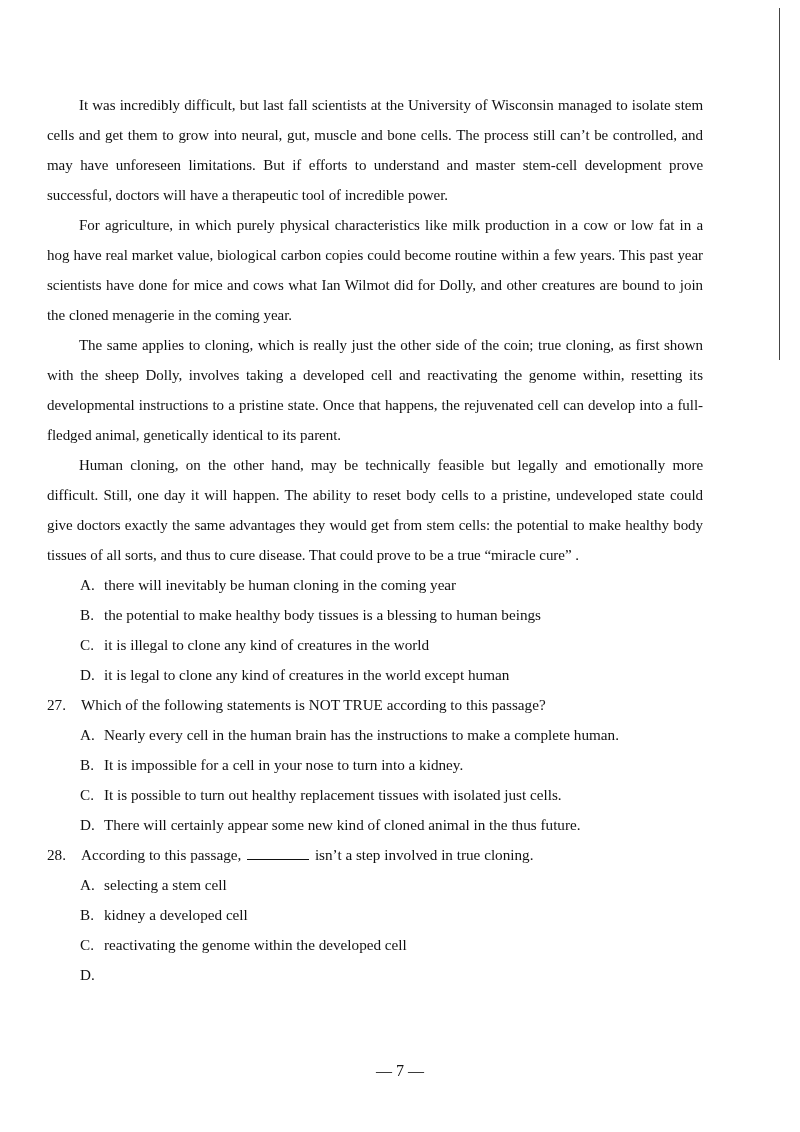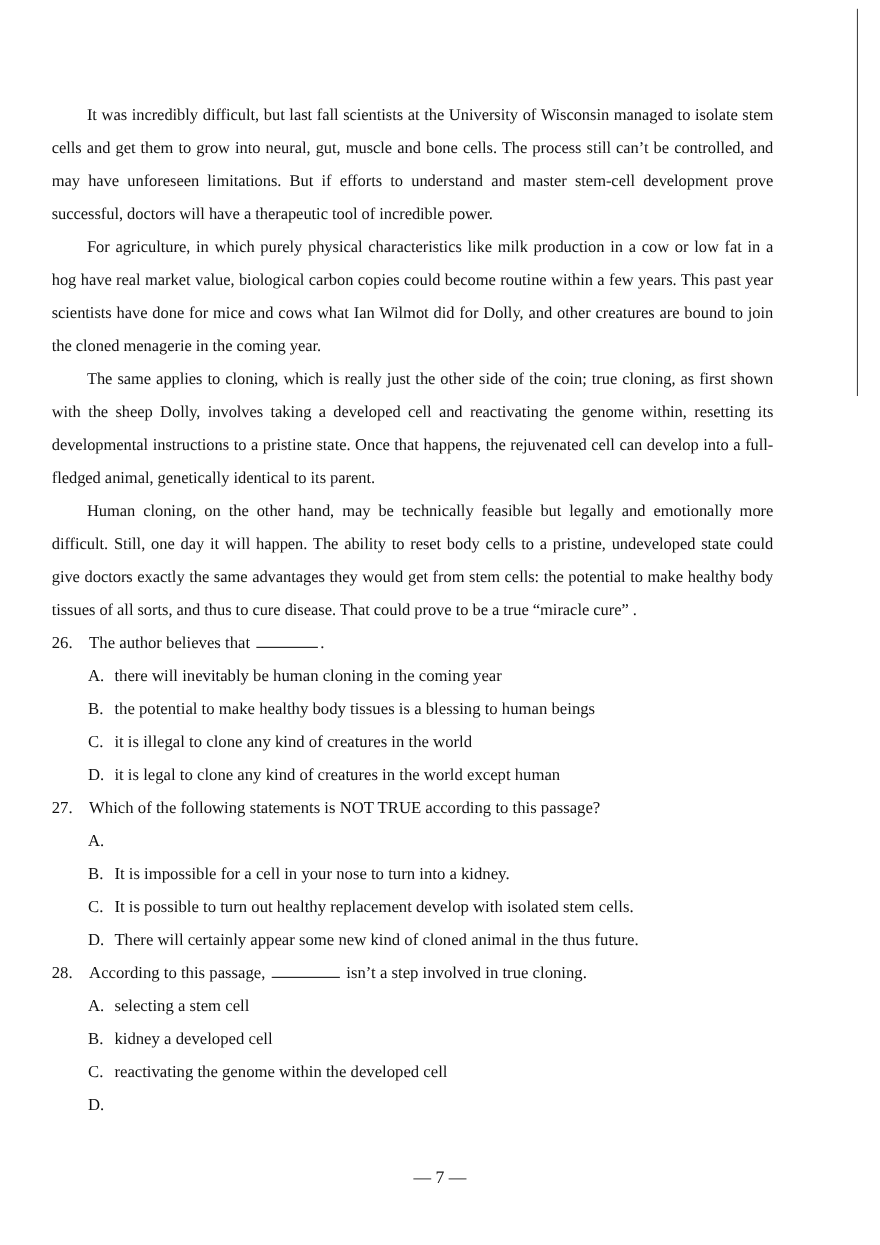--- a/index.html
+++ b/index.html
@@ -87,27 +87,20 @@
 
 <div class="page">
   <section>
     <p class="para">It was incredibly difficult, but last fall scientists at the University of Wisconsin managed to isolate stem cells and get them to grow into neural, gut, muscle and bone cells. The process still can’t be controlled, and may have unforeseen limitations. But if efforts to understand and master stem-cell development prove successful, doctors will have a therapeutic tool of incredible power.</p>
     <p class="para">For agriculture, in which purely physical characteristics like milk production in a cow or low fat in a hog have real market value, biological carbon copies could become routine within a few years. This past year scientists have done for mice and cows what Ian Wilmot did for Dolly, and other creatures are bound to join the cloned menagerie in the coming year.</p>
     <p class="para">The same applies to cloning, which is really just the other side of the coin; true cloning, as first shown with the sheep Dolly, involves taking a developed cell and reactivating the genome within, resetting its developmental instructions to a pristine state. Once that happens, the rejuvenated cell can develop into a full-fledged animal, genetically identical to its parent.</p>
     <p class="para">Human cloning, on the other hand, may be technically feasible but legally and emotionally more difficult. Still, one day it will happen. The ability to reset body cells to a pristine, undeveloped state could give doctors exactly the same advantages they would get from stem cells: the potential to make healthy body tissues of all sorts, and thus to cure disease. That could prove to be a true “miracle cure” .</p>
   </section>
 
   <section>
-    <div class="question">
-      <span class="q-num">26.</span>
-      <span class="q-stem">
-        <span>The author believes that</span>
-        <span class="blank"></span><span>.</span>
-      </span>
-    </div>
     <div class="option">
       <span class="opt-letter">A.</span>
       <span>there will inevitably be human cloning in the coming year</span>
     </div>
     <div class="option">
       <span class="opt-letter">B.</span>
       <span>the potential to make healthy body tissues is a blessing to human beings</span>
     </div>
     <div class="option">
       <span class="opt-letter">C.</span>
@@ -119,28 +112,29 @@
     </div>
   </section>
 
   <section>
     <div class="question">
       <span class="q-num">27.</span>
       <span class="q-stem">Which of the following statements is NOT TRUE according to this passage?</span>
     </div>
     <div class="option">
       <span class="opt-letter">A.</span>
+      <span>Nearly every cell in the human brain has the instructions to make a complete human.</span>
     </div>
     <div class="option">
       <span class="opt-letter">B.</span>
       <span>It is impossible for a cell in your nose to turn into a kidney.</span>
     </div>
     <div class="option">
       <span class="opt-letter">C.</span>
-      <span>It is possible to turn out healthy replacement develop with isolated stem cells.</span>
+      <span>It is possible to turn out healthy replacement tissues with isolated just cells.</span>
     </div>
     <div class="option">
       <span class="opt-letter">D.</span>
       <span>There will certainly appear some new kind of cloned animal in the thus future.</span>
     </div>
   </section>
 
   <section>
     <div class="question">
       <span class="q-num">28.</span>

